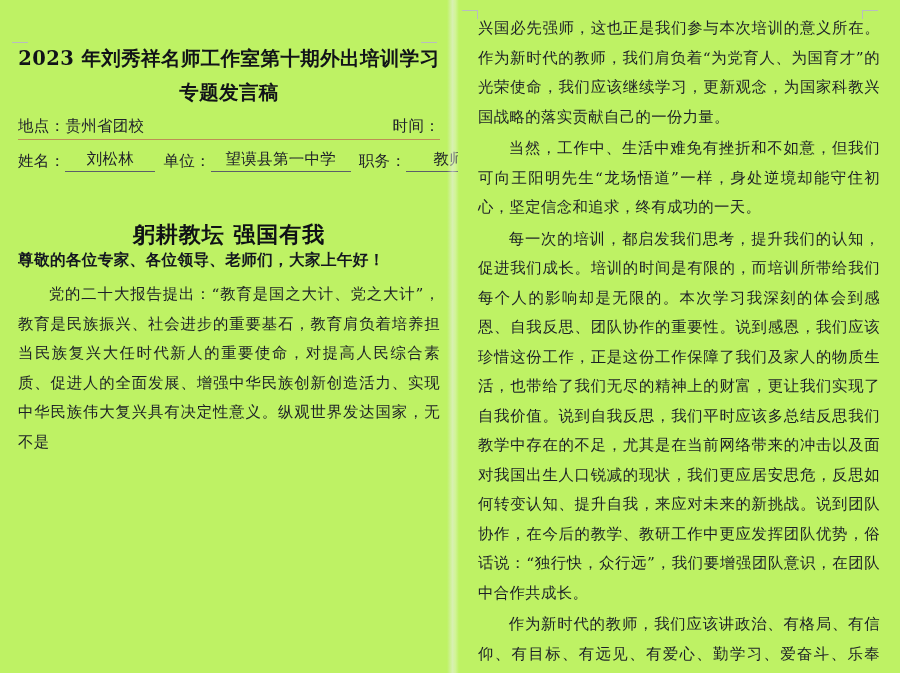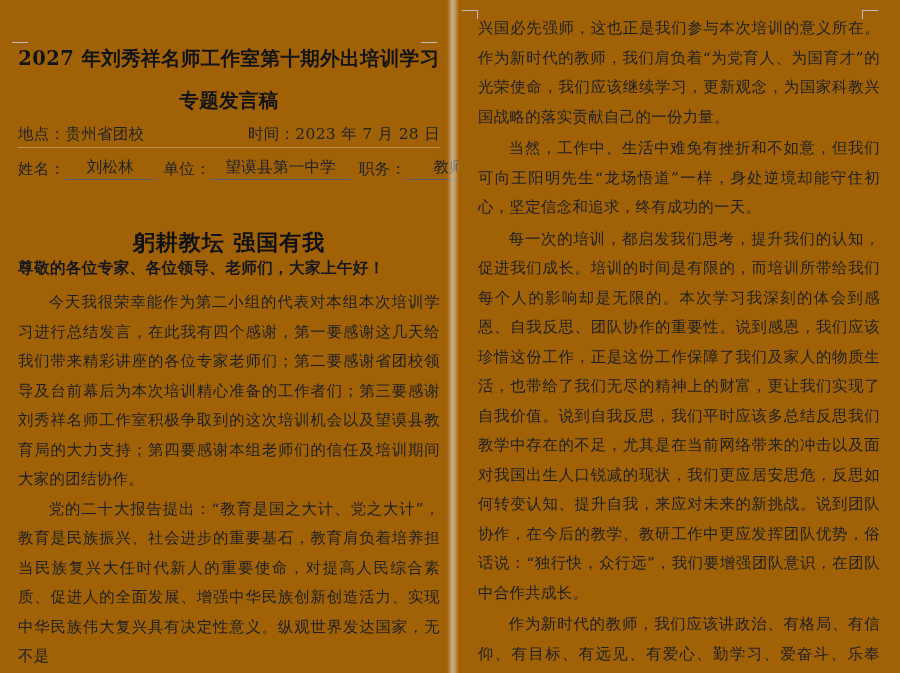--- a/index.html
+++ b/index.html
@@ -21,21 +21,21 @@
     width: 900px;
     height: 673px;
     background: #fdfdfc;
   }
 
   
   .page {
     position: absolute;
     top: 0;
     height: 673px;
-    background: #a16207;
+    background: #bef264;
     box-sizing: border-box;
   }
   .page-left  { left: 0;   width: 458px; }
   .page-right { left: 458px; width: 442px; }
 
   
   .gutter {
     position: absolute;
     top: 0;
     left: 447px;
@@ -77,21 +77,21 @@
 
   .doc-title {
     text-align: center;
     font-family: "DejaVu Serif", "Liberation Serif", serif;
     font-weight: bold;
     font-size: 19.5px;
     letter-spacing: 0.4px;
     color: #111318;
   }
   .doc-title .t1 { margin-top: 44px; line-height: 30px; }
-  .doc-title .t2 { margin-top: 12px;  line-height: 30px; }
+  .doc-title .t2 { margin-top: 4px;  line-height: 30px; }
 
   
   .form {
     margin-top: 8px;
     font-size: 15.5px;
     letter-spacing: 0.3px;
     color: #20222a;
   }
   .form-row {
     display: flex;
@@ -174,53 +174,51 @@
     <div class="crop crop-l-left">
       <i class="h" style="left:0; top:0;"></i>
     </div>
     <div class="crop crop-l-right">
       <i class="h" style="left:0; top:0;"></i>
     </div>
 
     <div class="l-inner">
 
       <div class="doc-title">
-        <div class="t1">2027 年刘秀祥名师工作室第十期外出培训学习</div>
+        <div class="t1">2023 年刘秀祥名师工作室第十期外出培训学习</div>
         <div class="t2">专题发言稿</div>
       </div>
 
       <div class="form">
 
         <div class="form-row form-row-1">
           <span class="lbl">地点：</span>
           <span class="val">贵州省团校</span>
           <span class="sp-flex"></span>
           <span class="lbl">时间：</span>
-          <span class="val">2023 年 7 月 28 日</span>
         </div>
 
         <div class="form-row form-row-2">
           <span class="lbl">姓名：</span>
           <span class="val ul w-name">刘松林</span>
           <span class="sp-8"></span>
           <span class="lbl">单位：</span>
           <span class="val ul w-unit">望谟县第一中学</span>
           <span class="sp-8"></span>
           <span class="lbl">职务：</span>
           <span class="val ul w-post">教师</span>
         </div>
 
       </div>
 
       <div class="headline">躬耕教坛  强国有我</div>
 
       <div class="salutation">尊敬的各位专家、各位领导、老师们，大家上午好！</div>
 
       <div class="l-body">
-        <p class="body-p">今天我很荣幸能作为第二小组的代表对本组本次培训学习进行总结发言，在此我有四个感谢，第一要感谢这几天给我们带来精彩讲座的各位专家老师们；第二要感谢省团校领导及台前幕后为本次培训精心准备的工作者们；第三要感谢刘秀祥名师工作室积极争取到的这次培训机会以及望谟县教育局的大力支持；第四要感谢本组老师们的信任及培训期间大家的团结协作。</p>
         <p class="body-p">党的二十大报告提出：“教育是国之大计、党之大计”，教育是民族振兴、社会进步的重要基石，教育肩负着培养担当民族复兴大任时代新人的重要使命，对提高人民综合素质、促进人的全面发展、增强中华民族创新创造活力、实现中华民族伟大复兴具有决定性意义。纵观世界发达国家，无不是</p>
       </div>
 
     </div>
   </div>
 
   <div class="page page-right">
 
     <div class="crop crop-r-left" style="left:4px;">
       <i class="h" style="left:0; top:0;"></i>

